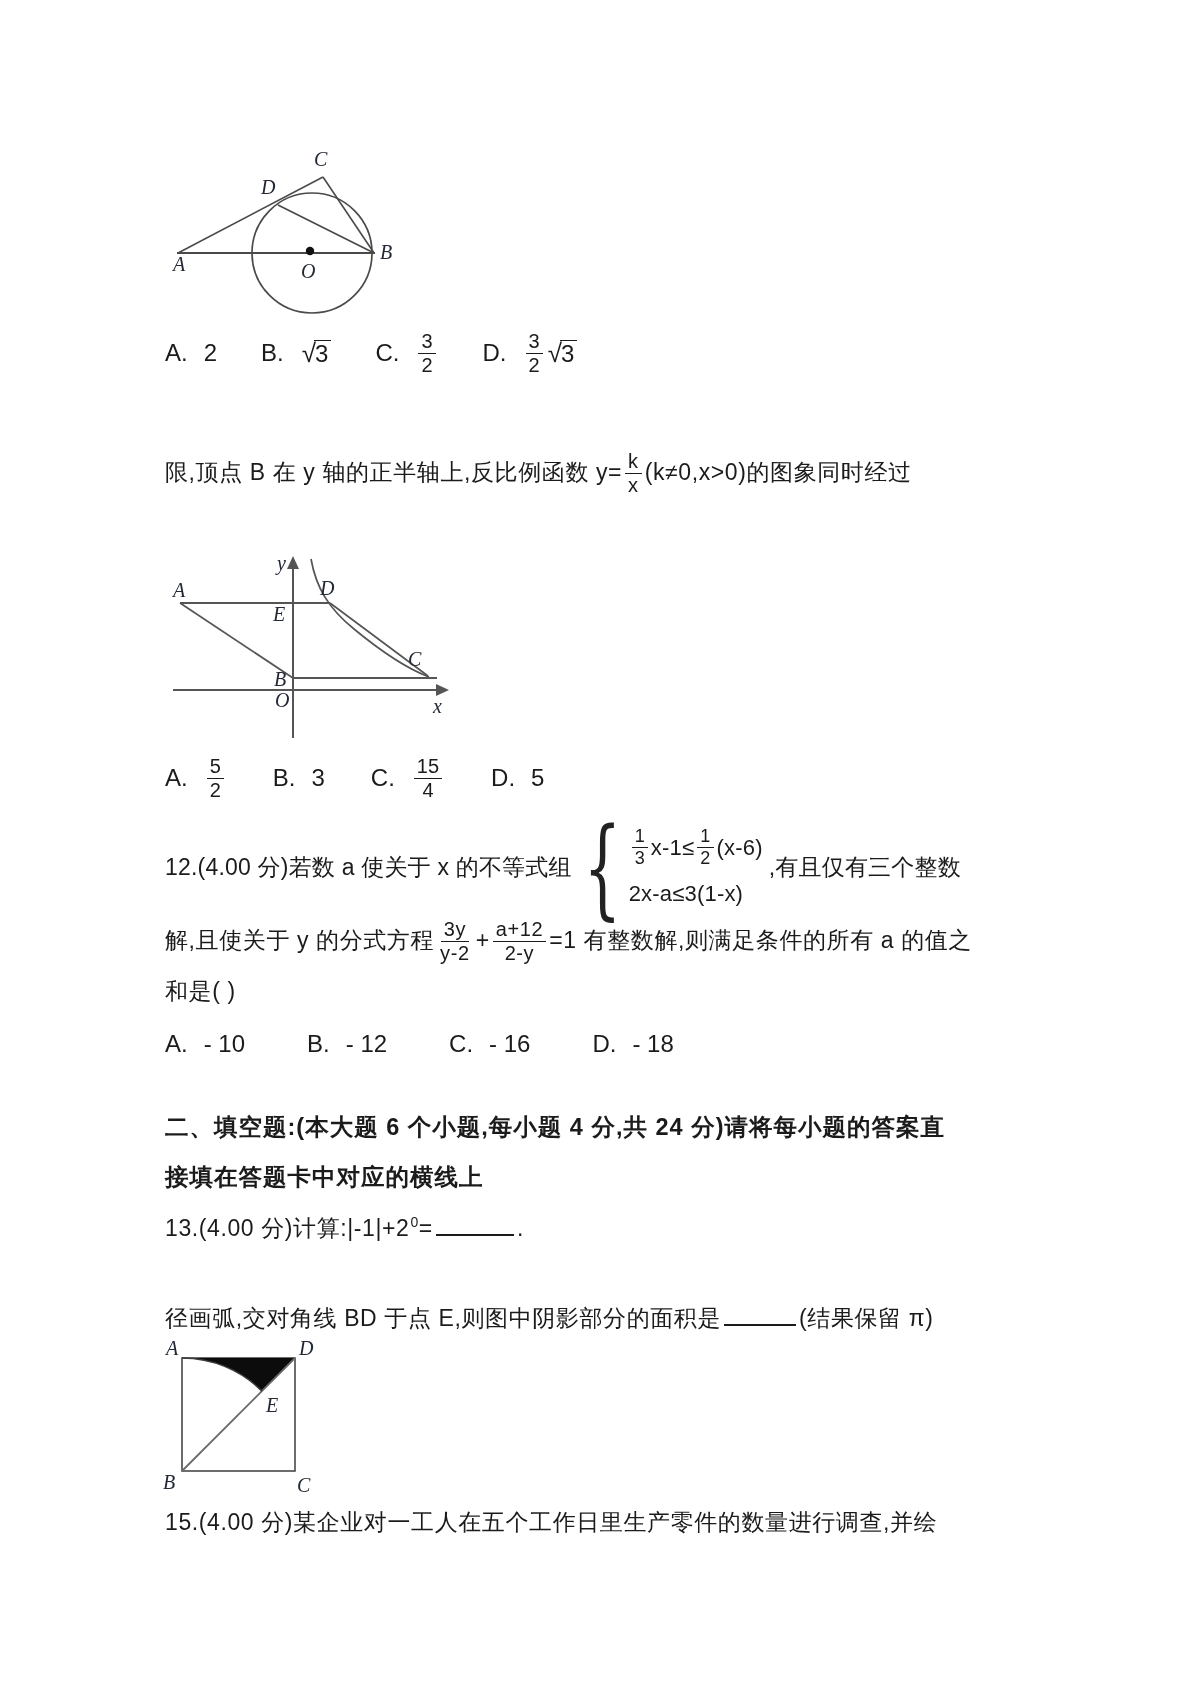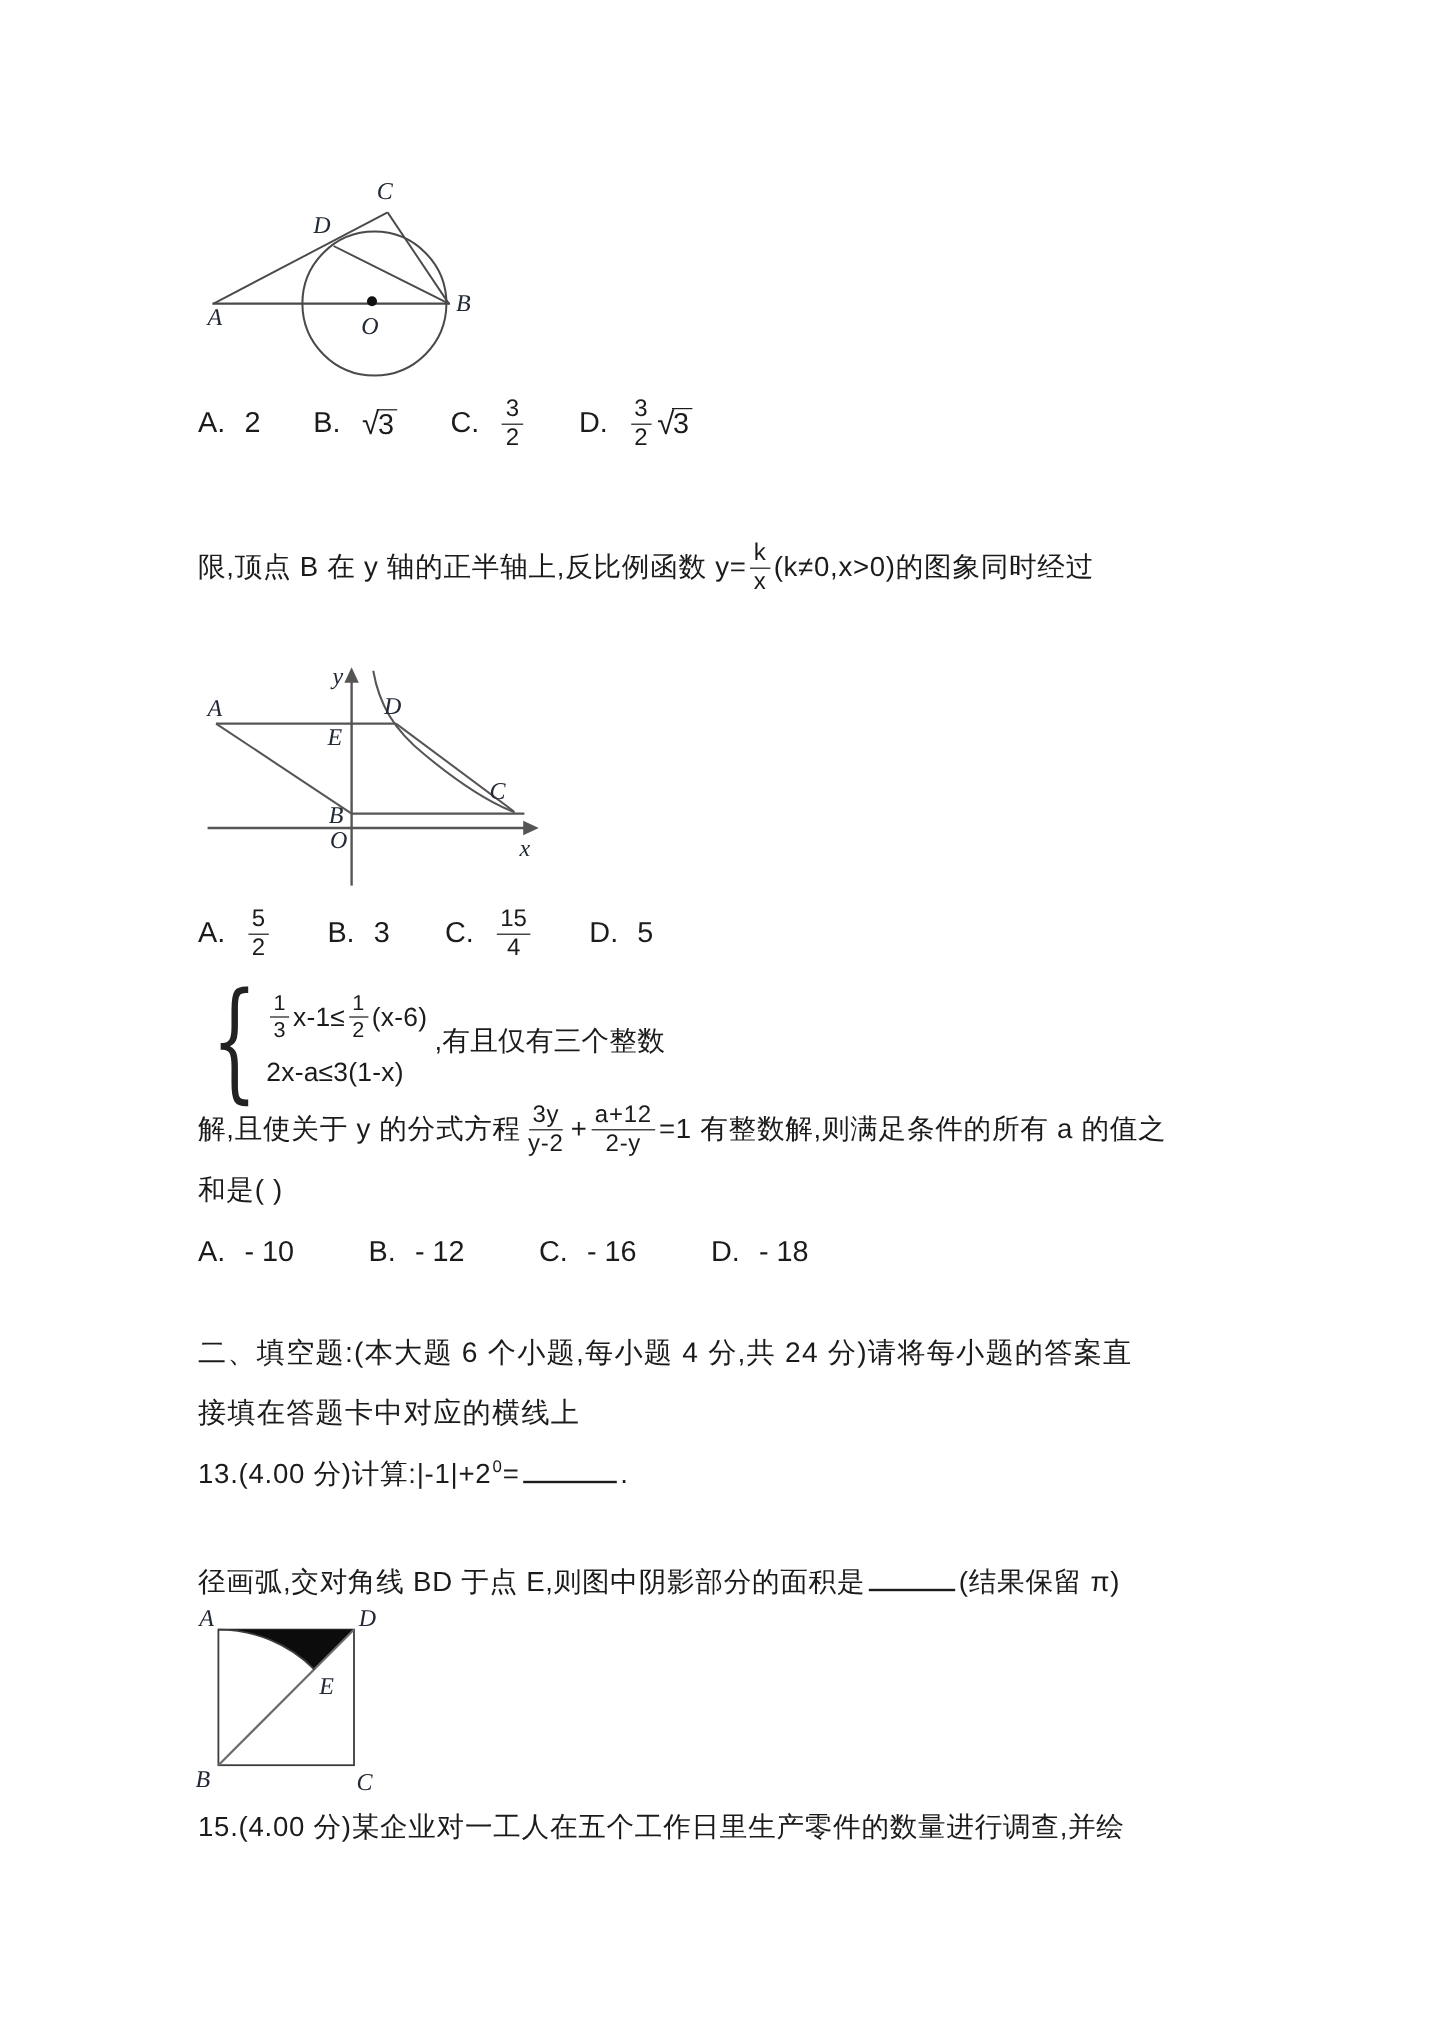--- a/index.html
+++ b/index.html
@@ -1,20 +1,20 @@
 <!DOCTYPE html>
 <html><head>
 <meta charset="utf-8">
 <style>
   html,body{margin:0;padding:0;background:#ffffff;}
   .page{position:relative;width:1200px;height:1698px;background:#ffffff;
         font-family:"Liberation Sans","DejaVu Sans",sans-serif;color:#1b1b1b;overflow:hidden;}
   .abs{position:absolute;left:165px;white-space:nowrap;}
   .txt{font-size:23px;letter-spacing:0.6px;line-height:1.45;}
-  .bold{font-weight:400;font-size:23.5px;letter-spacing:1px;}
+  .bold{font-weight:700;font-size:23.5px;letter-spacing:1px;}
   .row{display:flex;align-items:center;}
   
   .frac{display:inline-flex;flex-direction:column;align-items:center;line-height:1.15;
         font-size:20px;margin:0 3px;vertical-align:middle;}
   .frac .num{border-bottom:1.7px solid #1b1b1b;padding:0 3px;}
   .frac .den{padding:0 3px;}
   
   .rad{font-size:26px;margin:0 -2px 0 2px;}
   .radv{display:inline-block;border-top:1.8px solid #1b1b1b;padding:1px 3px 0 1px;line-height:1;}
   
@@ -131,20 +131,21 @@
         <span class="den">4</span>
       </span>
     </span>
     <span class="opt">
       <span>D.</span>
       <span>5</span>
     </span>
   </div>
 
   <div class="abs txt row" style="top:820px;height:96px;letter-spacing:0.2px;">
+    <span>12.(4.00 分)若数 a 使关于 x 的不等式组</span>
     <span class="brace">{</span>
     <span class="sys">
       <span class="sys-row">
         <span class="frac">
           <span class="num">1</span>
           <span class="den">3</span>
         </span>
         <span>x-1≤</span>
         <span class="frac">
           <span class="num">1</span>

